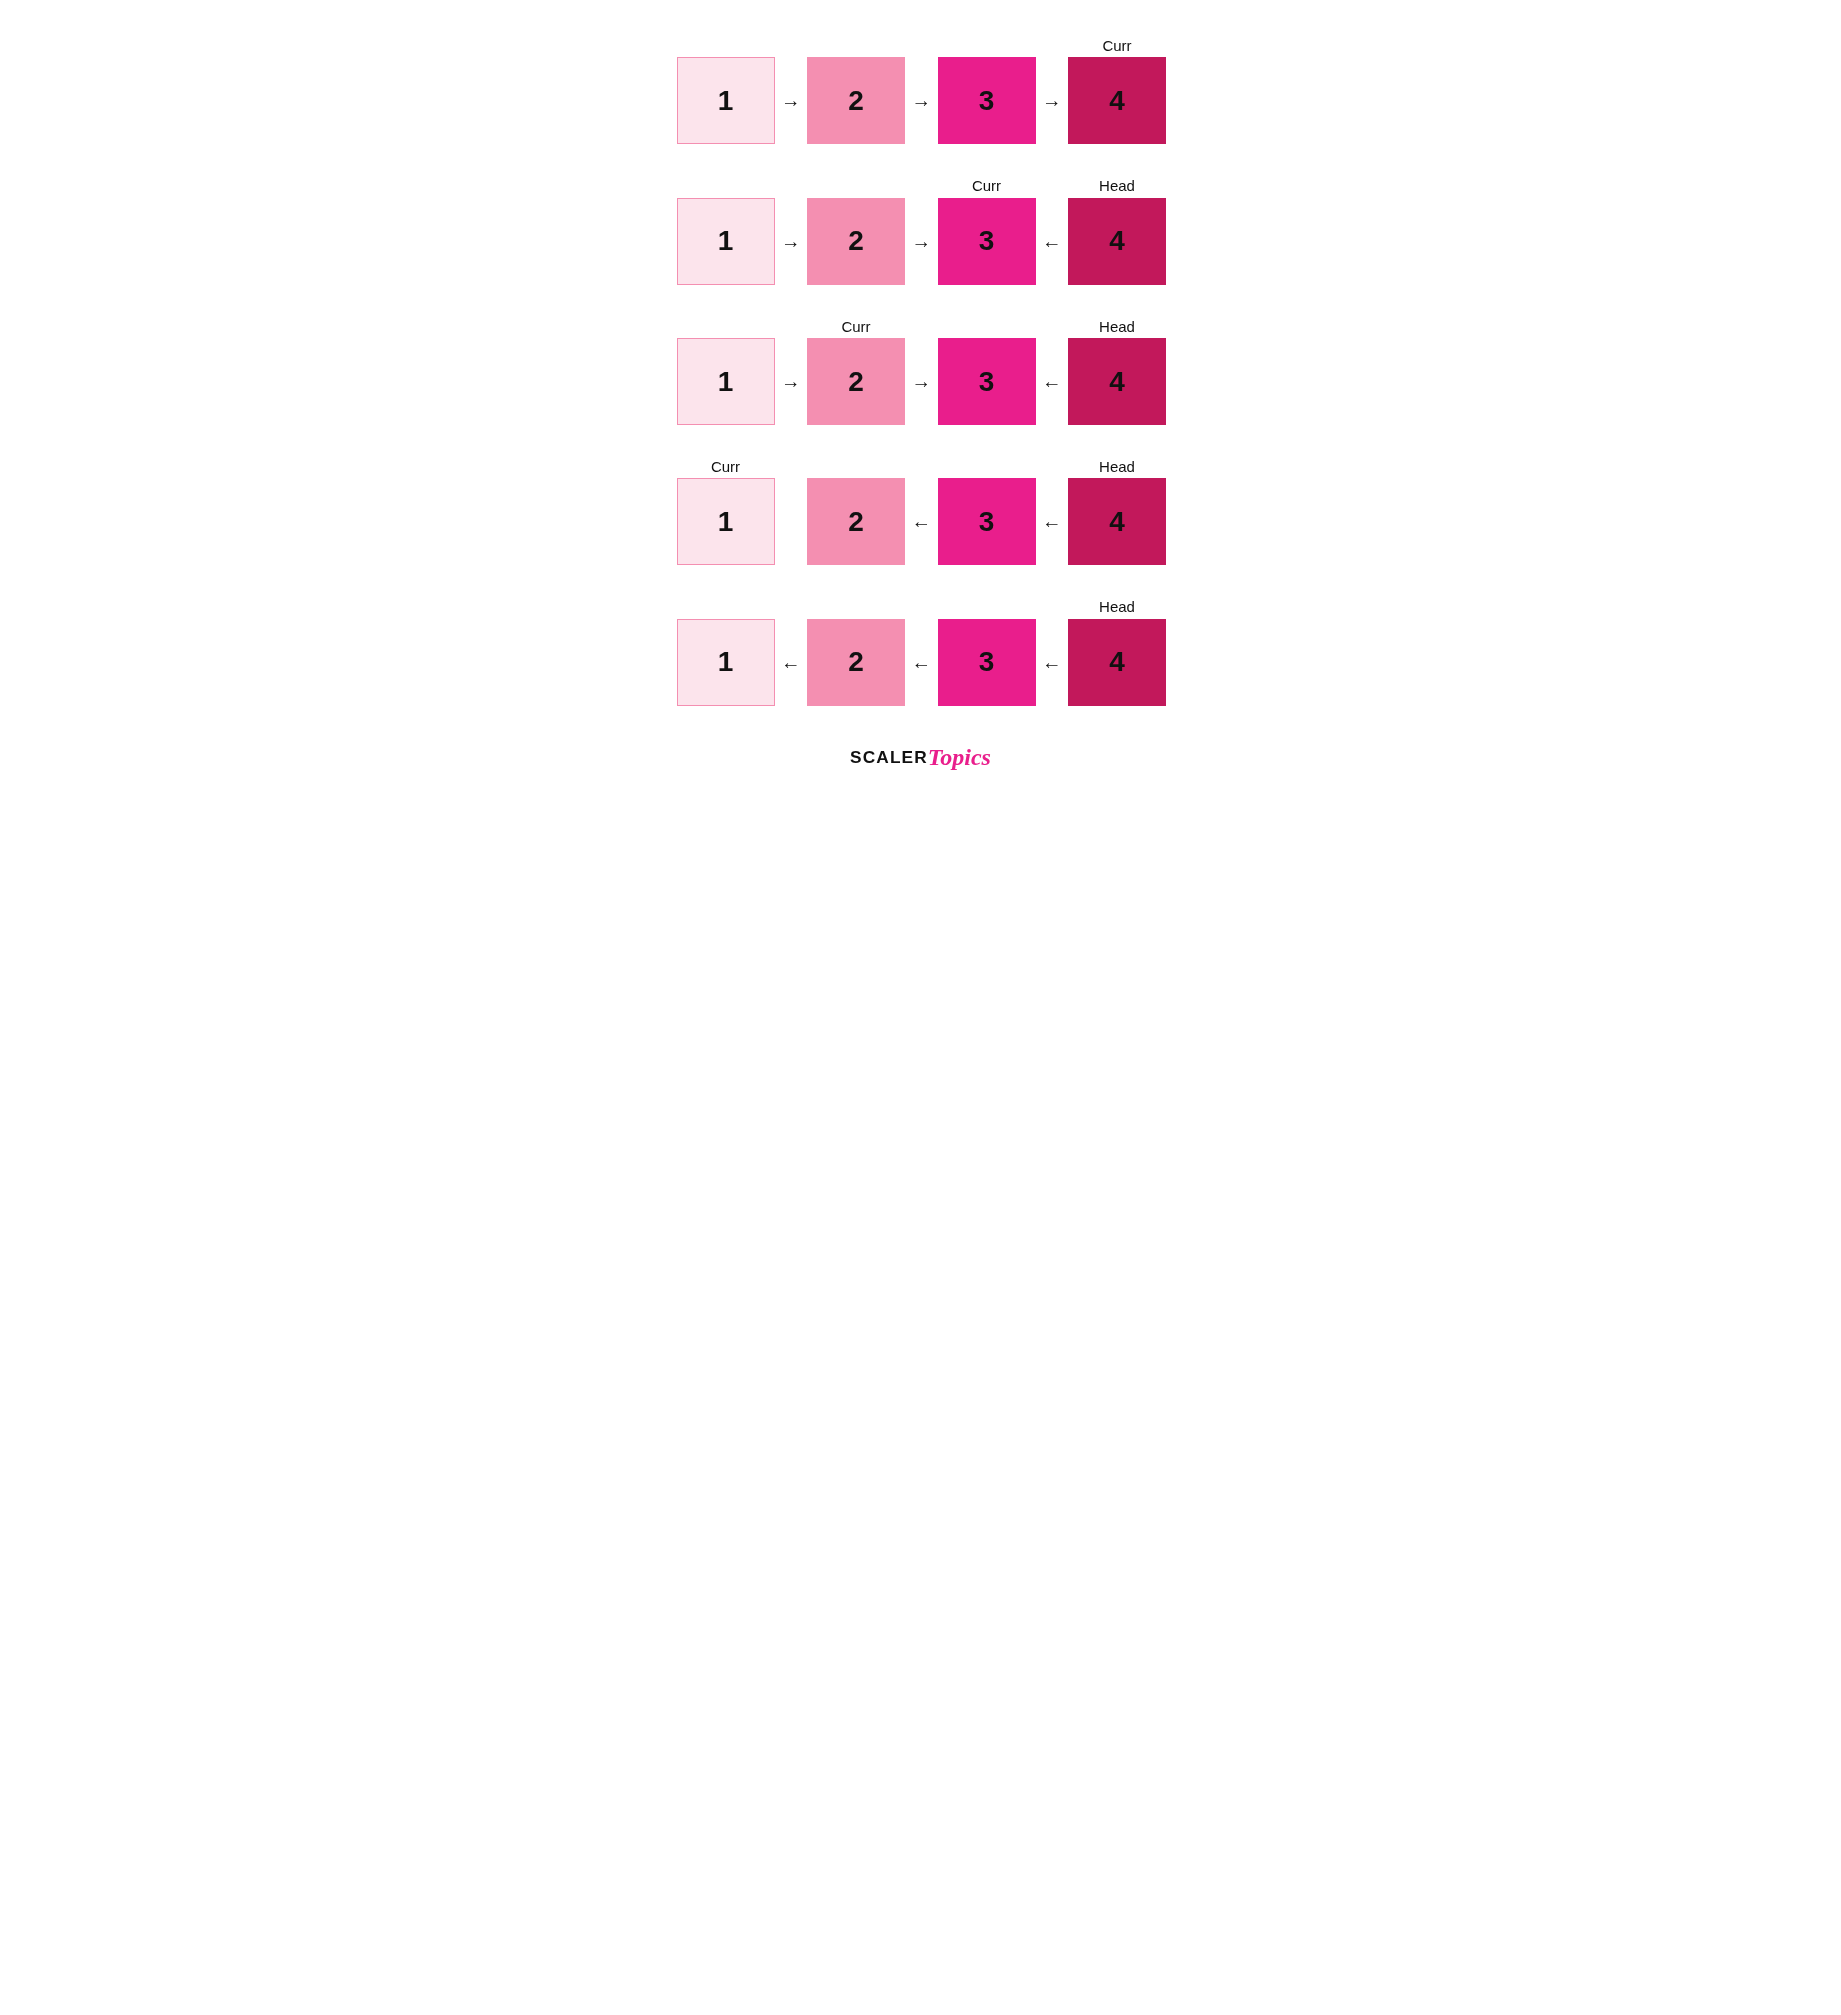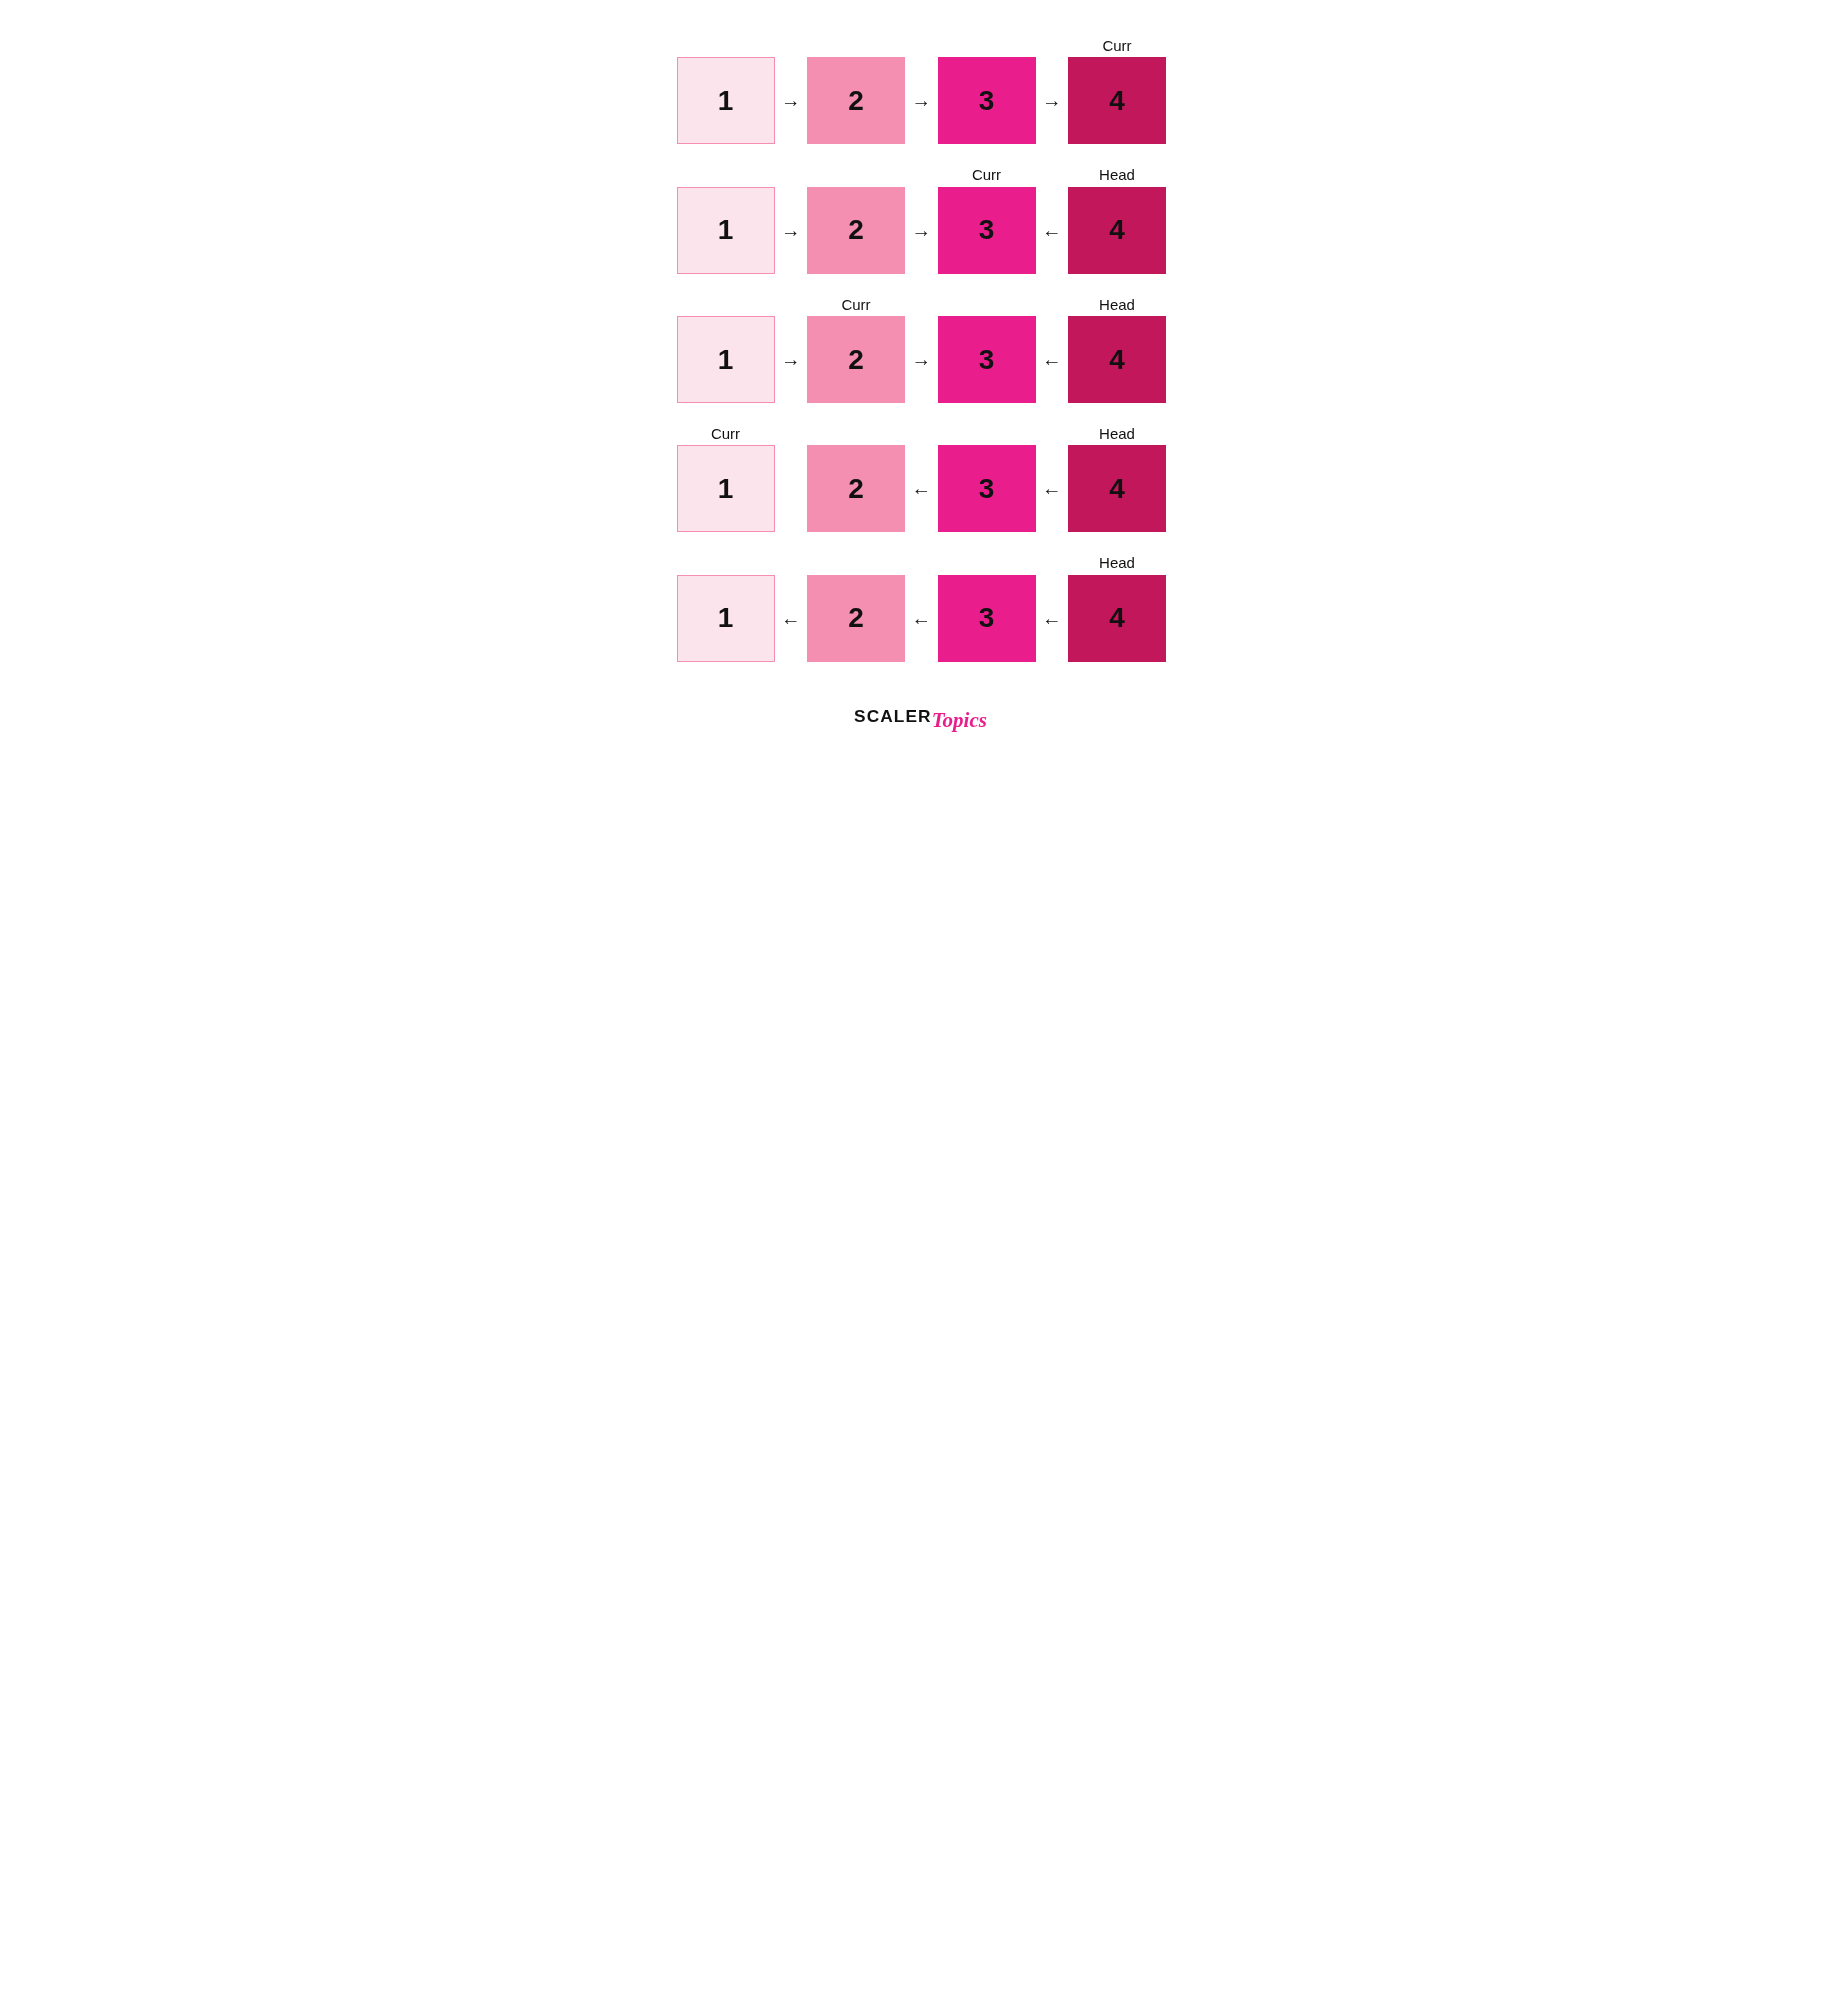--- a/index.html
+++ b/index.html
@@ -10,21 +10,21 @@
       flex-direction: column;
       align-items: center;
       padding: 32.5px 21.7px 43px;
       min-height: 100vh;
     }
 
     .diagram-container {
       display: flex;
       flex-direction: column;
       align-items: center;
-      gap: 1px;
+      gap: 12px;
       width: 100%;
       max-width: 488px;
     }
 
     .row-wrapper {
       display: flex;
       flex-direction: column;
       align-items: flex-start;
       width: 100%;
       margin-bottom: 16.3px;
@@ -107,26 +107,25 @@
 
     .footer-scaler {
       font-size: 17.3px;
       font-weight: 900;
       color: #111;
       letter-spacing: 1.1px;
       text-transform: uppercase;
     }
 
     .footer-topics {
-      font-size: 21px;
+      font-size: 24px;
       font-weight: 700;
       color: #e91e8c;
       font-family: Georgia, 'Times New Roman', serif;
       font-style: italic;
-      margin-top: 8px;
     }
   </style>
 </head>
 <body>
 
 <div class="diagram-container">
 <div class="row-wrapper">
       <div class="labels-row">
         <div class="label-slot"></div>
         <div class="arrow-slot"></div>

